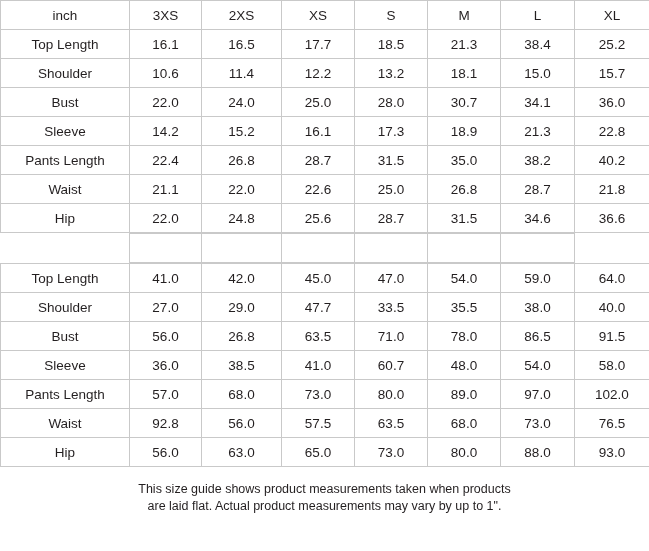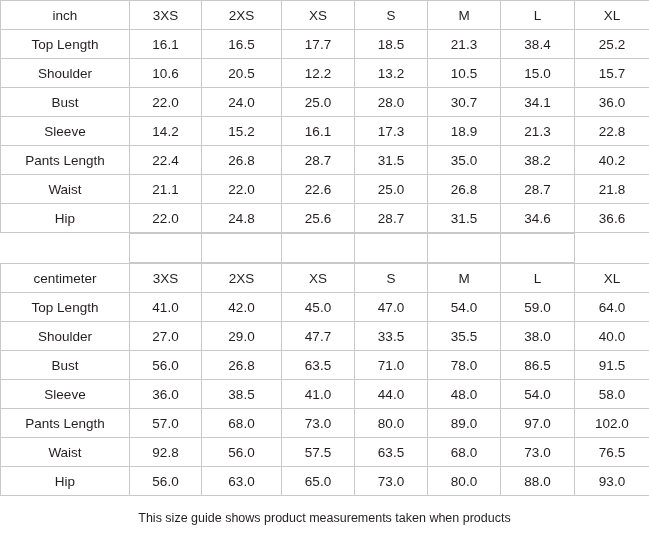--- a/index.html
+++ b/index.html
@@ -102,24 +102,24 @@
         <td>16.5</td>
         <td>17.7</td>
         <td>18.5</td>
         <td>21.3</td>
         <td>38.4</td>
         <td>25.2</td>
       </tr>
       <tr>
         <td class="row-label">Shoulder</td>
         <td>10.6</td>
-        <td>20.5</td>
+        <td>11.4</td>
         <td>12.2</td>
         <td>13.2</td>
-        <td>10.5</td>
+        <td>18.1</td>
         <td>15.0</td>
         <td>15.7</td>
       </tr>
       <tr>
         <td class="row-label">Bust</td>
         <td>22.0</td>
         <td>24.0</td>
         <td>25.0</td>
         <td>28.0</td>
         <td>30.7</td>
@@ -199,30 +199,20 @@
       <col class="c0">
         <col class="c1">
         <col class="c2">
         <col class="c3">
         <col class="c4">
         <col class="c5">
         <col class="c6">
         <col class="c7">
     </colgroup>
     <tbody>
-      <tr class="header-row">
-        <td class="unit-cell">centimeter</td>
-        <td>3XS</td>
-        <td>2XS</td>
-        <td>XS</td>
-        <td>S</td>
-        <td>M</td>
-        <td>L</td>
-        <td>XL</td>
-      </tr>
       <tr>
         <td class="row-label">Top Length</td>
         <td>41.0</td>
         <td>42.0</td>
         <td>45.0</td>
         <td>47.0</td>
         <td>54.0</td>
         <td>59.0</td>
         <td>64.0</td>
       </tr>
@@ -244,21 +234,21 @@
         <td>71.0</td>
         <td>78.0</td>
         <td>86.5</td>
         <td>91.5</td>
       </tr>
       <tr>
         <td class="row-label">Sleeve</td>
         <td>36.0</td>
         <td>38.5</td>
         <td>41.0</td>
-        <td>44.0</td>
+        <td>60.7</td>
         <td>48.0</td>
         <td>54.0</td>
         <td>58.0</td>
       </tr>
       <tr>
         <td class="row-label">Pants Length</td>
         <td>57.0</td>
         <td>68.0</td>
         <td>73.0</td>
         <td>80.0</td>
@@ -284,15 +274,16 @@
         <td>73.0</td>
         <td>80.0</td>
         <td>88.0</td>
         <td>93.0</td>
       </tr>
     </tbody>
   </table>
 
   <div class="note">
     <div>This size guide shows product measurements taken when products</div>
+    <div>are laid flat. Actual product measurements may vary by up to 1".</div>
   </div>
 
 </div>
 
 </body></html>

